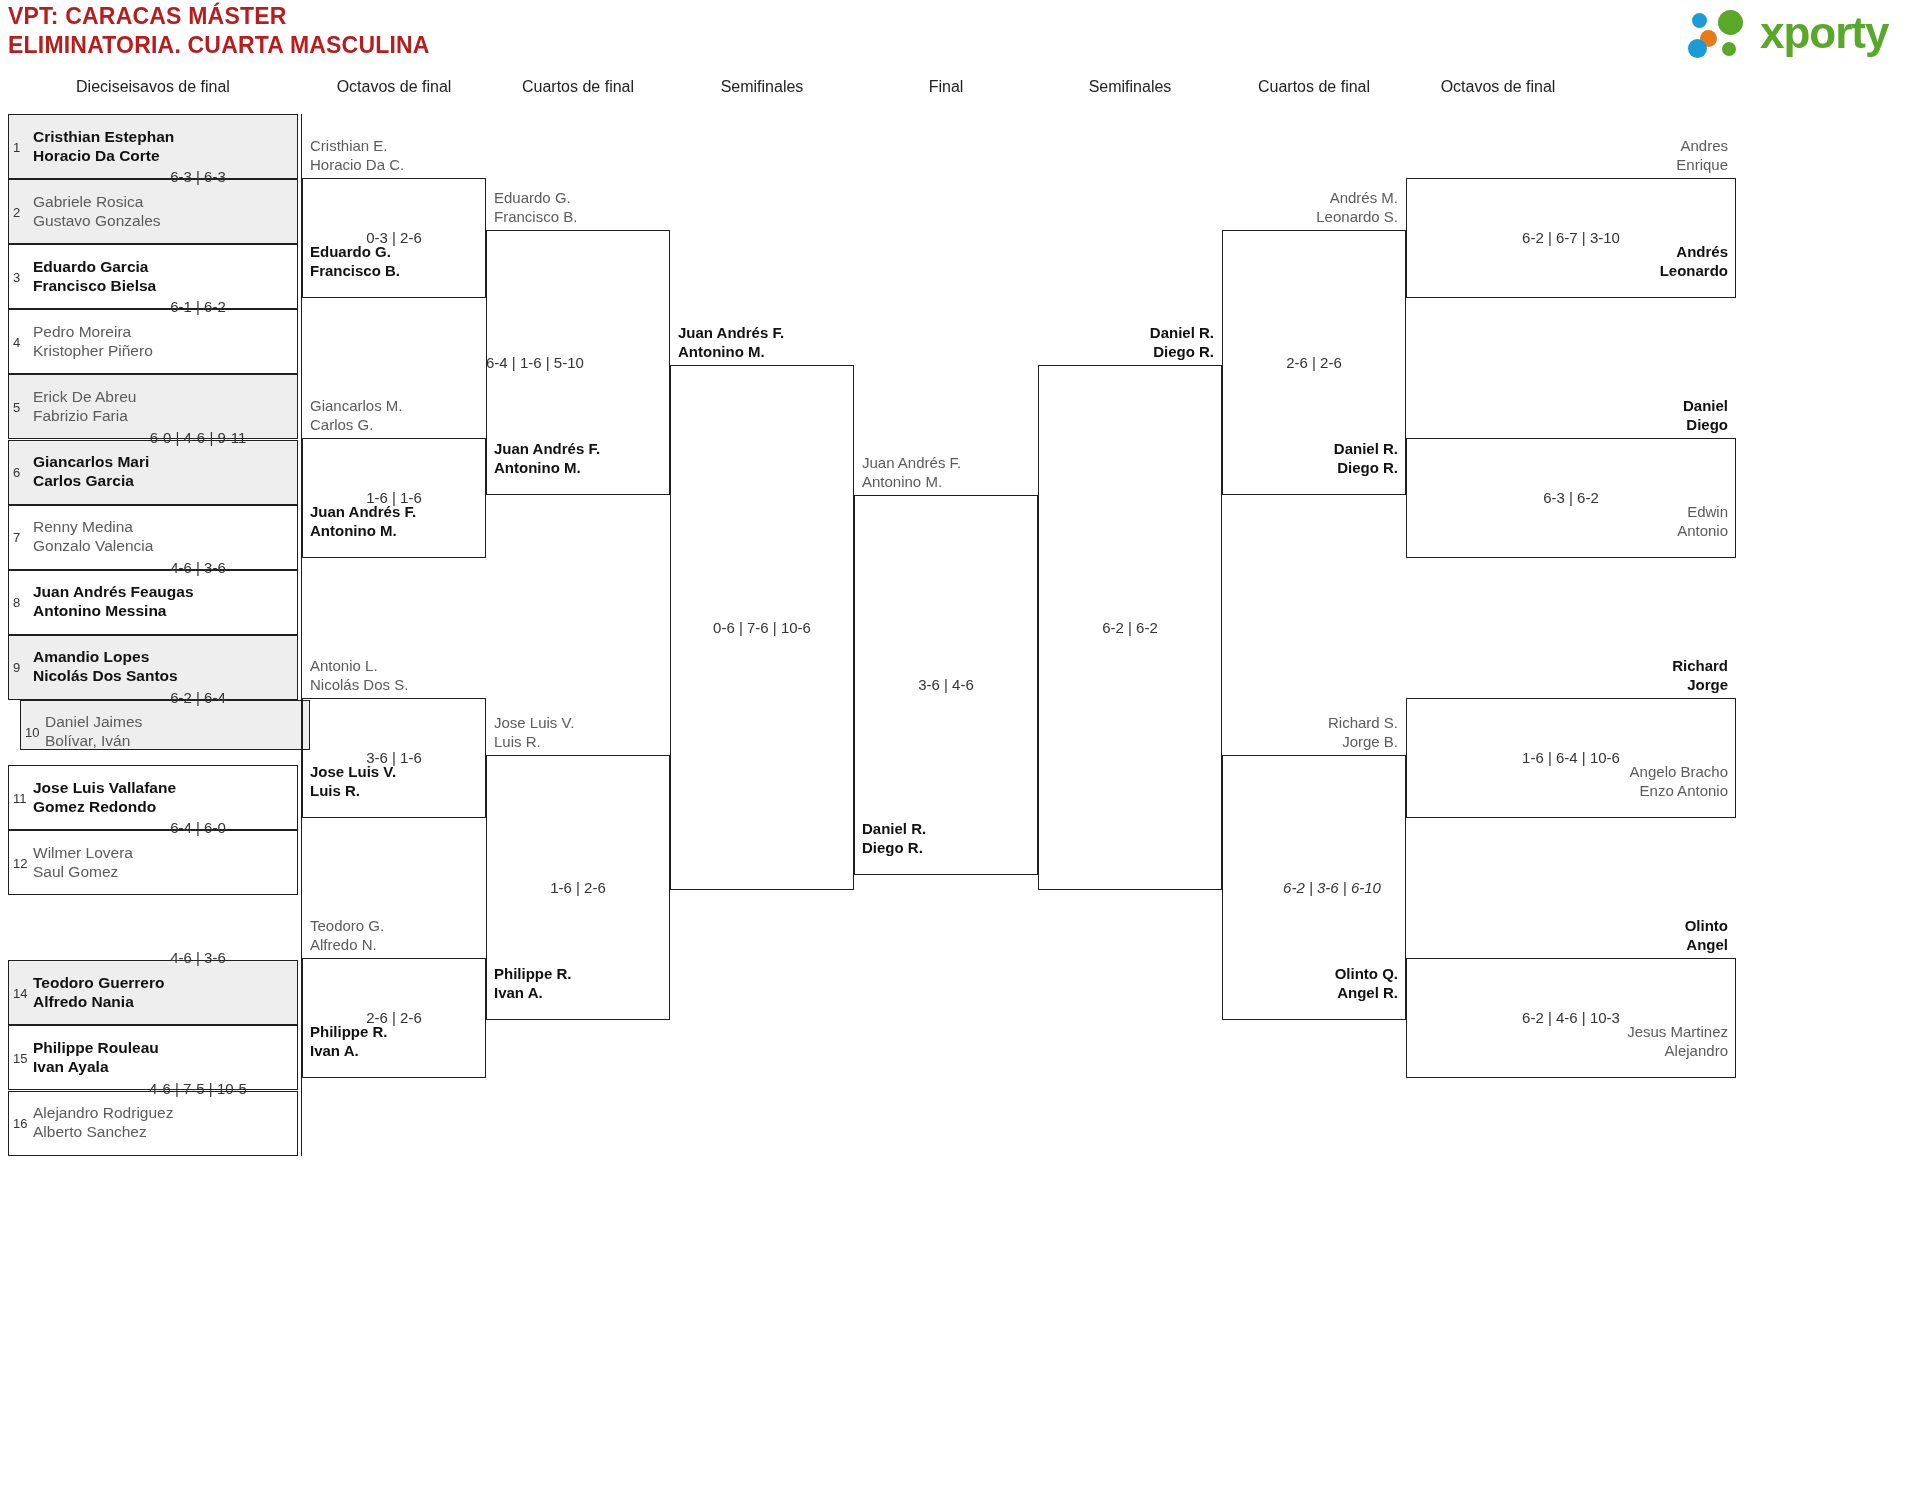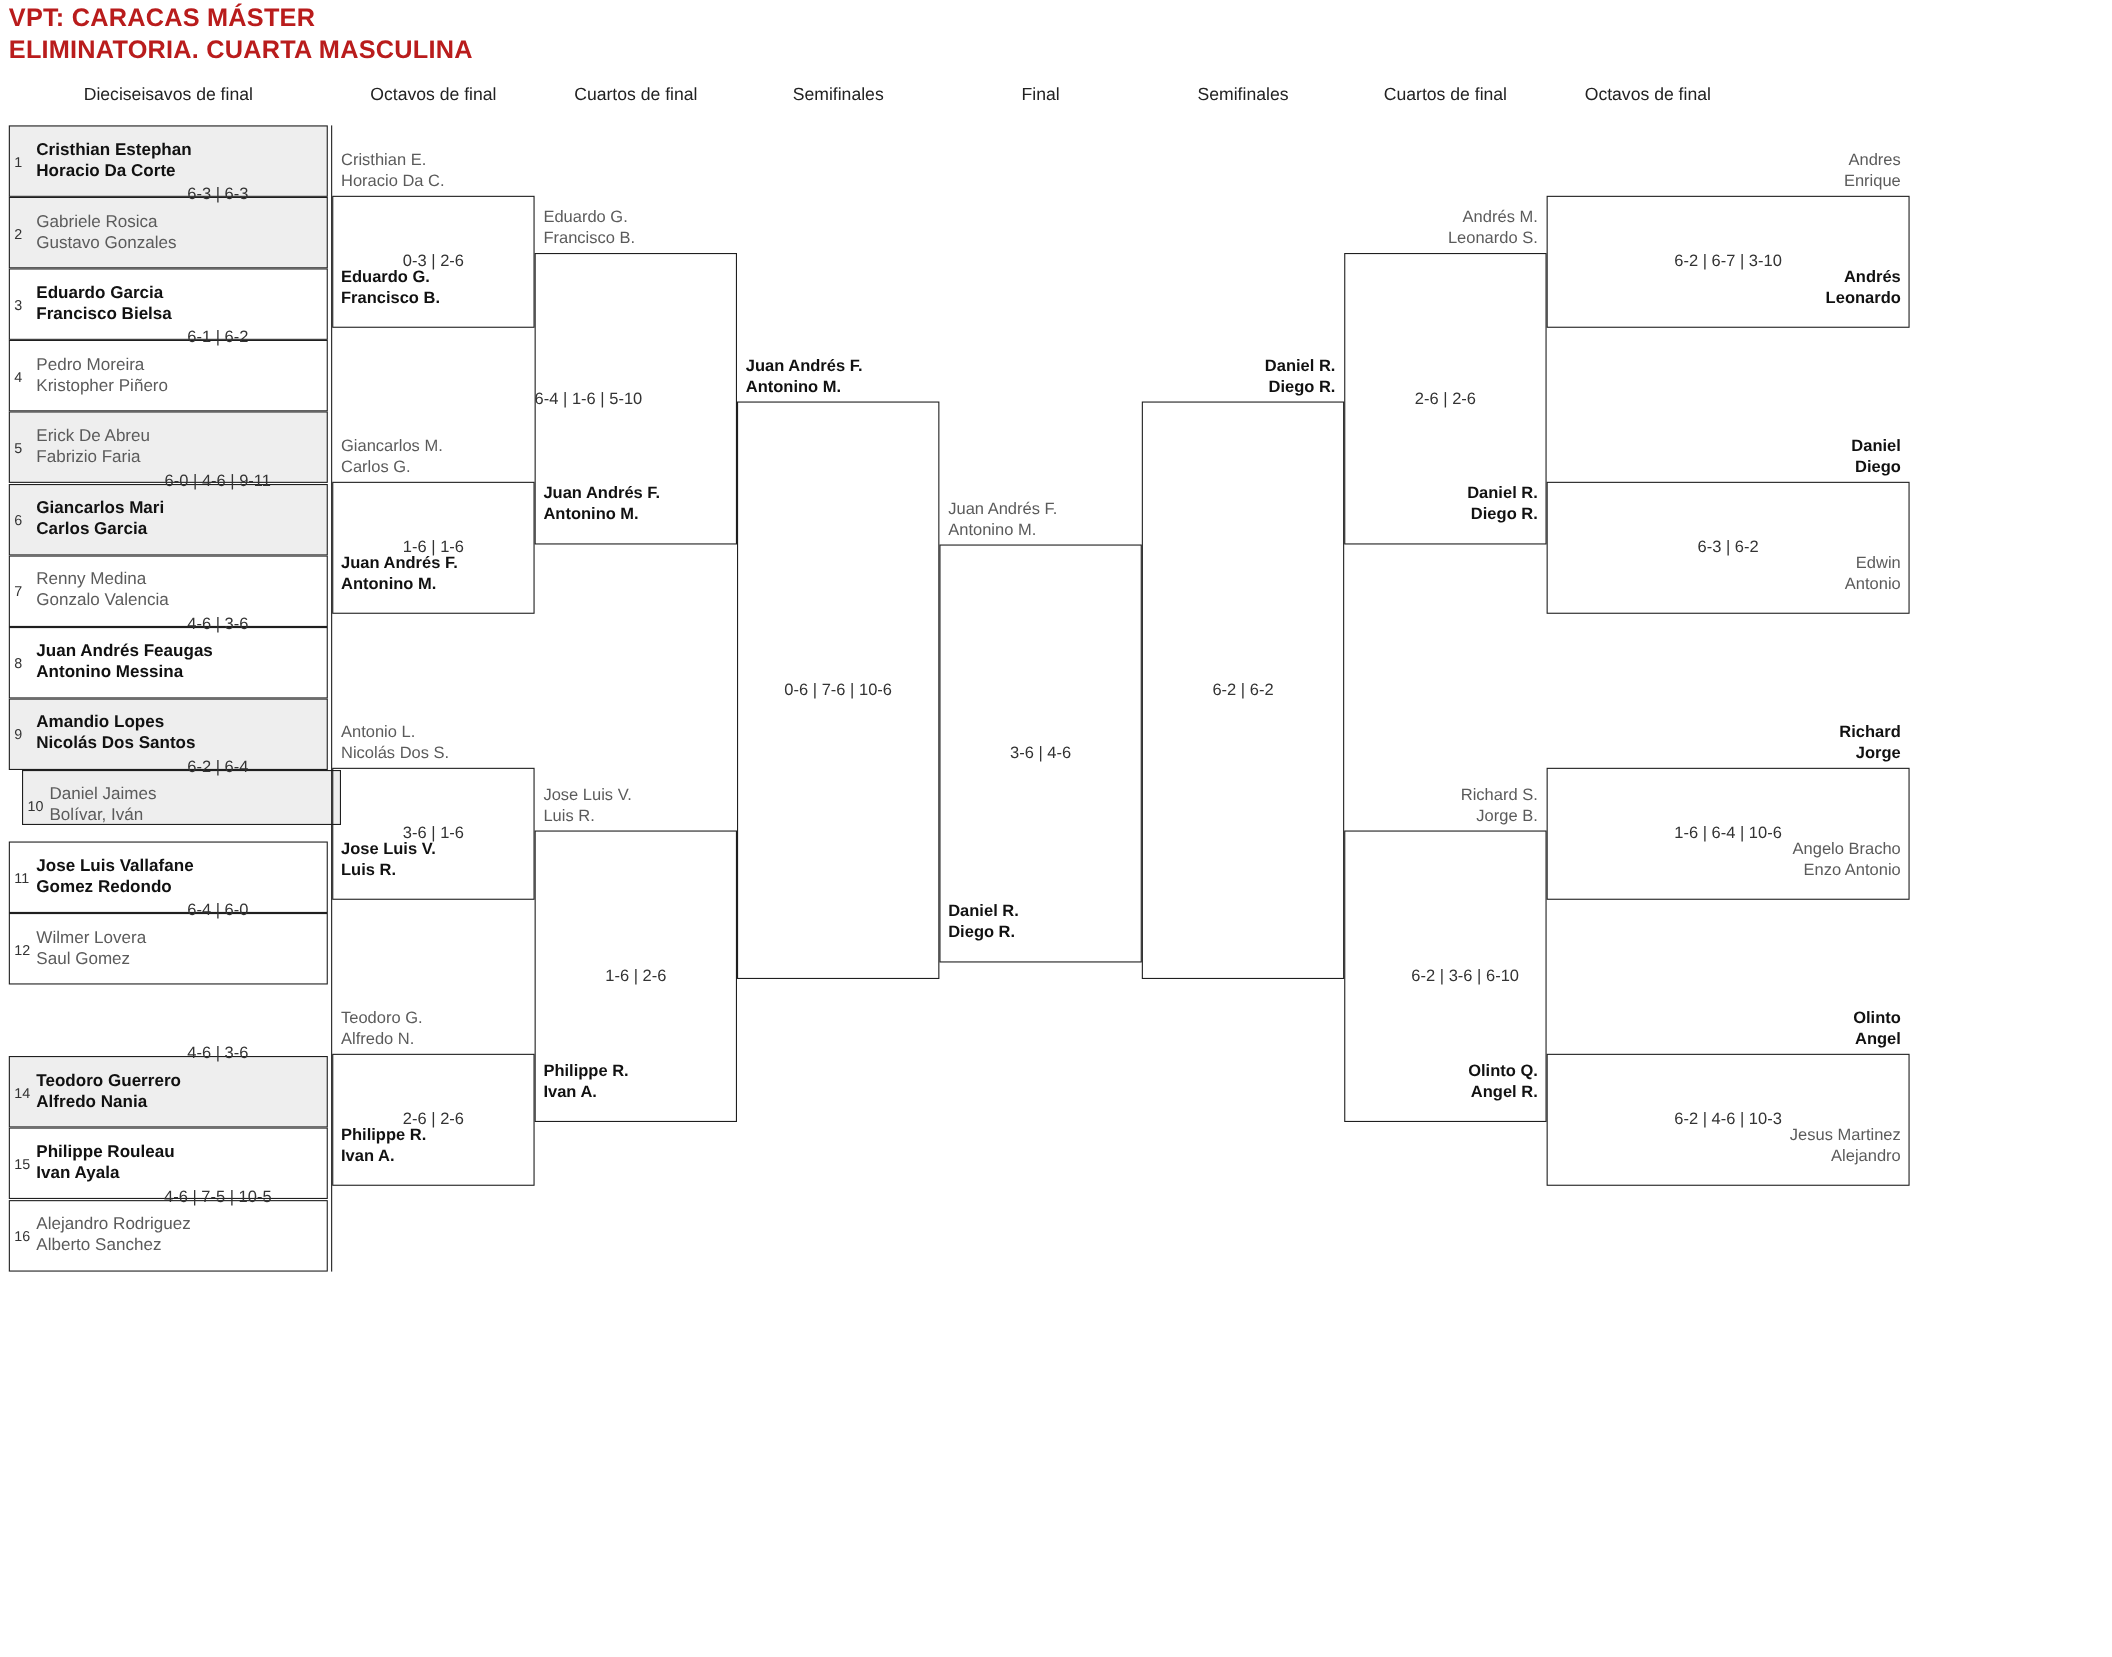--- a/index.html
+++ b/index.html
@@ -49,20 +49,30 @@
   .connector { position:absolute; background:#1f1f1f; }
 </style>
 </head>
 <body>
 
 <div id="header">
   <div id="title-block">
     <div class="title-line">VPT: CARACAS MÁSTER</div>
     <div class="title-line">ELIMINATORIA. CUARTA MASCULINA</div>
   </div>
+  <div id="logo">
+    <div id="logo-dots">
+      <div class="dot" style="left:36px;top:0px;width:25px;height:25px;background:#5aa82a;"></div>
+      <div class="dot" style="left:10px;top:3px;width:15px;height:15px;background:#1b9bd8;"></div>
+      <div class="dot" style="left:18px;top:20px;width:17px;height:17px;background:#e87b15;"></div>
+      <div class="dot" style="left:6px;top:29px;width:19px;height:19px;background:#1b9bd8;"></div>
+      <div class="dot" style="left:40px;top:32px;width:14px;height:14px;background:#5aa82a;"></div>
+    </div>
+    <div id="logo-word">xporty</div>
+  </div>
 </div>
 
 <div id="bracket">
     <div class="round-head" style="left: 8px; width: 290px;">Dieciseisavos de final</div>
     <div class="round-head" style="left: 302px; width: 184px;">Octavos de final</div>
     <div class="round-head" style="left: 486px; width: 184px;">Cuartos de final</div>
     <div class="round-head" style="left: 670px; width: 184px;">Semifinales</div>
     <div class="round-head" style="left: 854px; width: 184px;">Final</div>
     <div class="round-head" style="left: 1038px; width: 184px;">Semifinales</div>
     <div class="round-head" style="left: 1222px; width: 184px;">Cuartos de final</div>
@@ -270,21 +280,21 @@
     <div class="score" style="left: 1222px; top: 353.5px; width: 184px; text-align: center;">2-6 | 2-6</div>
     <div class="lbl win" style="left: 1198px; top: 439px; width: 200px; text-align: right;">
       <div>Daniel R.</div>
       <div>Diego R.</div>
     </div>
     <div class="box" style="left: 1222px; top: 755px; width: 184px; height: 265px;"></div>
     <div class="lbl lose" style="left: 1198px; top: 713px; width: 200px; text-align: right;">
       <div>Richard S.</div>
       <div>Jorge B.</div>
     </div>
-    <div class="score" style="left: 1222px; top: 878.5px; width: 220px; text-align: center;">6-2 | 3-6 | 6-10</div>
+    <div class="score" style="left: 1222px; top: 878.5px; width: 220px; text-align: center; font-style: italic;">6-2 | 3-6 | 6-10</div>
     <div class="lbl win" style="left: 1198px; top: 964px; width: 200px; text-align: right;">
       <div>Olinto Q.</div>
       <div>Angel R.</div>
     </div>
     <div class="box" style="left: 1406px; top: 178px; width: 330px; height: 120px;"></div>
     <div class="lbl lose" style="left: 1528px; top: 136px; width: 200px; text-align: right;">
       <div>Andres</div>
       <div>Enrique</div>
     </div>
     <div class="score" style="left: 1406px; top: 229px; width: 330px; text-align: center;">6-2 | 6-7 | 3-10</div>

